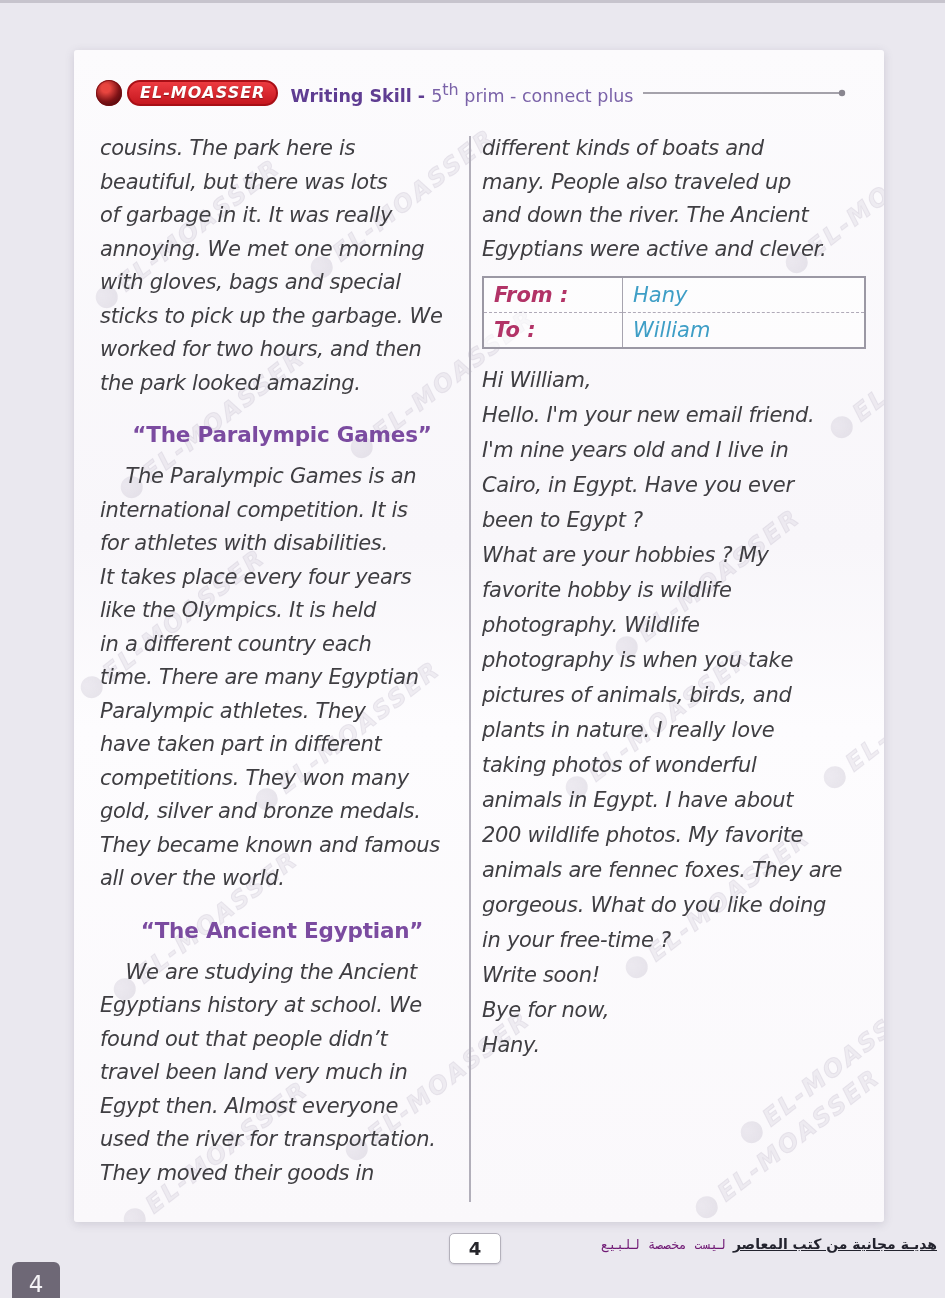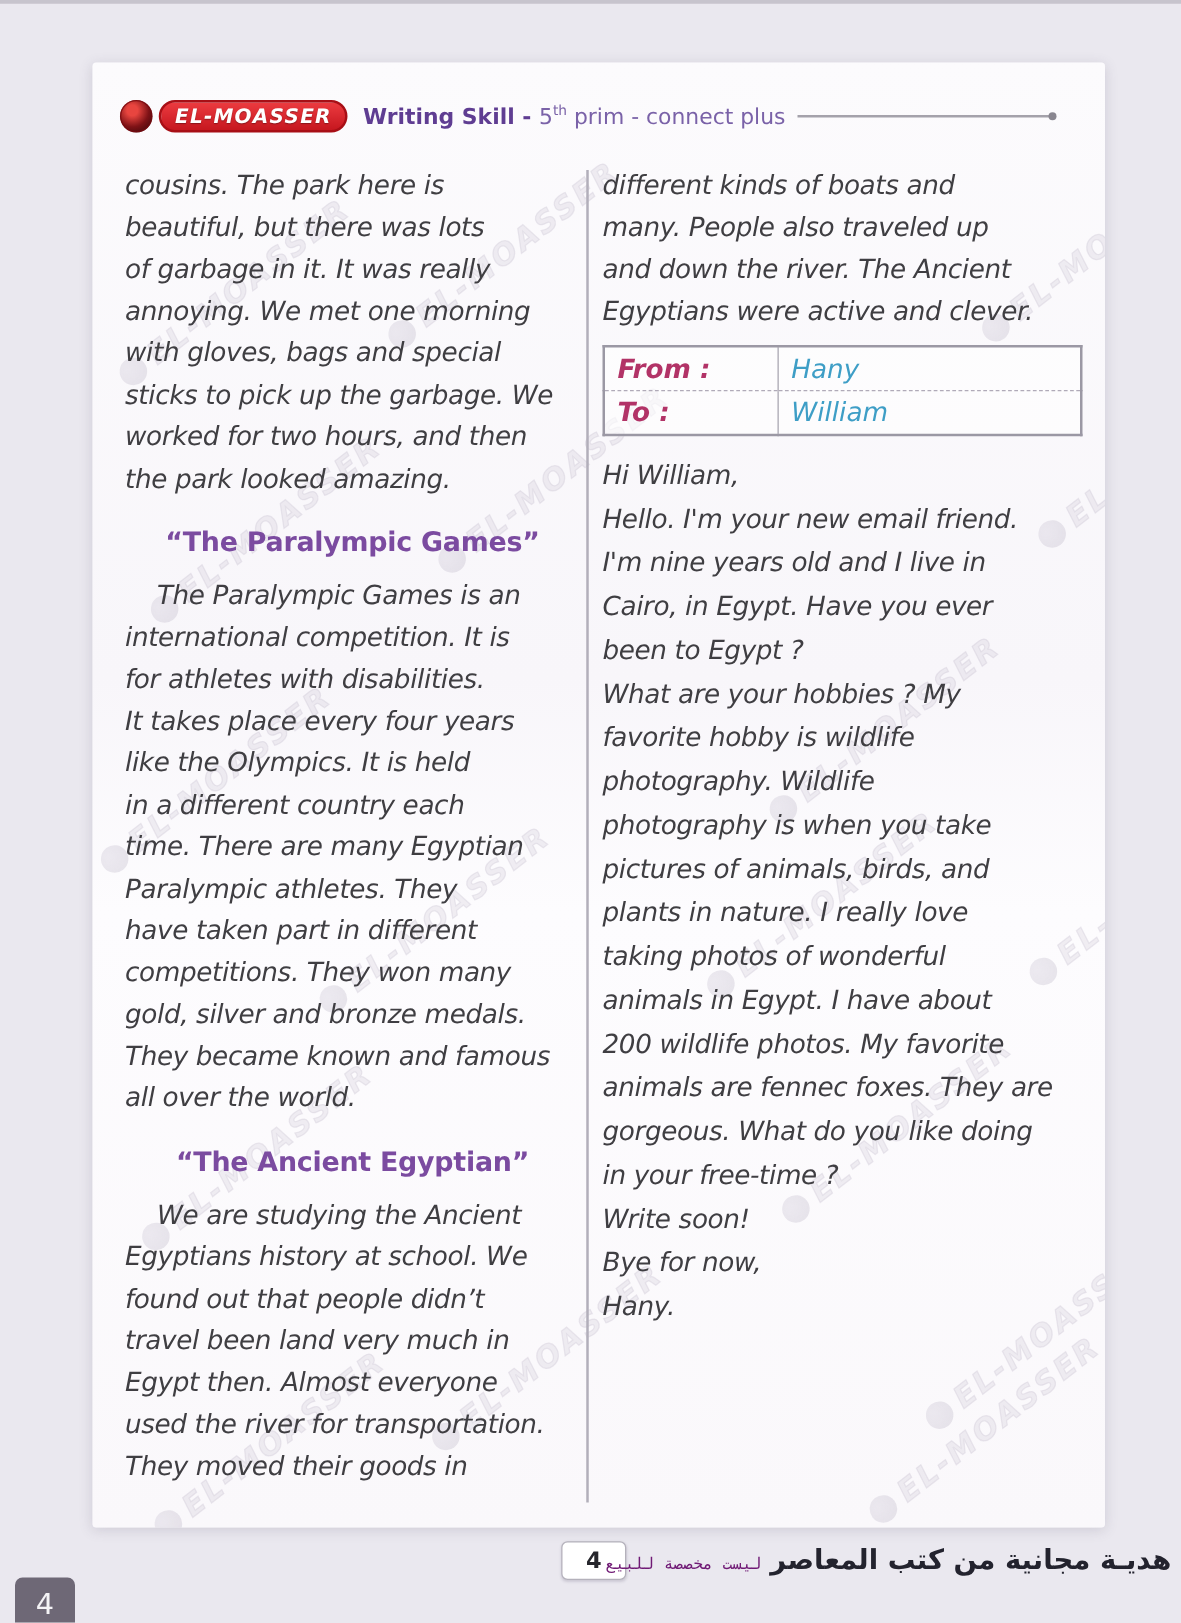--- a/index.html
+++ b/index.html
@@ -29,21 +29,21 @@
     background:radial-gradient(circle at 38% 32%,#e8453f 18%,#7e1216 55%,#2a0508 100%);
     box-shadow:inset 0 0 0 1px rgba(120,10,15,.8);}
   .brand-pill{
     margin-left:5px;background:linear-gradient(180deg,#ec3b40,#c6171f);
     border:2px solid #a80f16;border-radius:14px;padding:1px 11px 2px;
     color:#fff;font-weight:bold;font-style:italic;font-size:16px;letter-spacing:1px;
     text-shadow:0 1px 1px rgba(0,0,0,.35);white-space:nowrap;
   }
   .header-title{margin-left:12px;font-size:17.5px;white-space:nowrap;color:#7a62a8;}
   .ht-bold{font-weight:bold;color:#5f3d92;}
-  .ht-sup{font-size:11px;vertical-align:super;}
+  .ht-sup{font-size:16px;vertical-align:super;}
   .header-rule{flex:1;height:2px;background:#8f8c96;margin-left:10px;position:relative;opacity:.8;}
   .header-rule::after{content:"";position:absolute;right:-2px;top:-3px;width:8px;height:8px;
     background:#6d6a75;border-radius:50%;transform:scale(.8);}
   
   .col{position:absolute;top:82px;color:#3f3e42;}
   .col-left{left:26px;width:364px;}
   .col-right{left:408px;width:384px;}
   .divider{position:absolute;left:395px;top:86px;width:2px;height:1066px;background:#b2afba;}
   .para{
     font-style:italic;font-size:21px;line-height:33.5px;letter-spacing:-.3px;
@@ -71,21 +71,21 @@
   .page-box{
     position:absolute;left:449px;top:1233px;width:50px;height:29px;
     background:#fff;border:1.5px solid #b4b1bb;border-radius:5px;
     display:flex;align-items:center;justify-content:center;
     font-size:18px;font-weight:bold;color:#26262c;box-shadow:0 1px 2px rgba(90,80,110,.2);
   }
   .footer-ar{
     position:absolute;right:8px;top:1236px;direction:rtl;color:#23232e;
     display:flex;align-items:baseline;gap:7px;white-space:nowrap;
   }
-  .ar-bold{font-weight:bold;font-size:22px;}
+  .ar-bold{font-weight:bold;font-size:14px;text-decoration:underline;}
   .ar-light{font-size:13px;color:#701a75;font-family:Liberation Mono, monospace;}
   .corner-badge{
     position:absolute;left:12px;top:1262px;width:48px;height:44px;
     background:#6e6876;border-radius:6px;display:flex;align-items:center;justify-content:center;
     color:#f4f3f6;font-size:23px;
   }
 </style>
 </head>
 <body>
 

